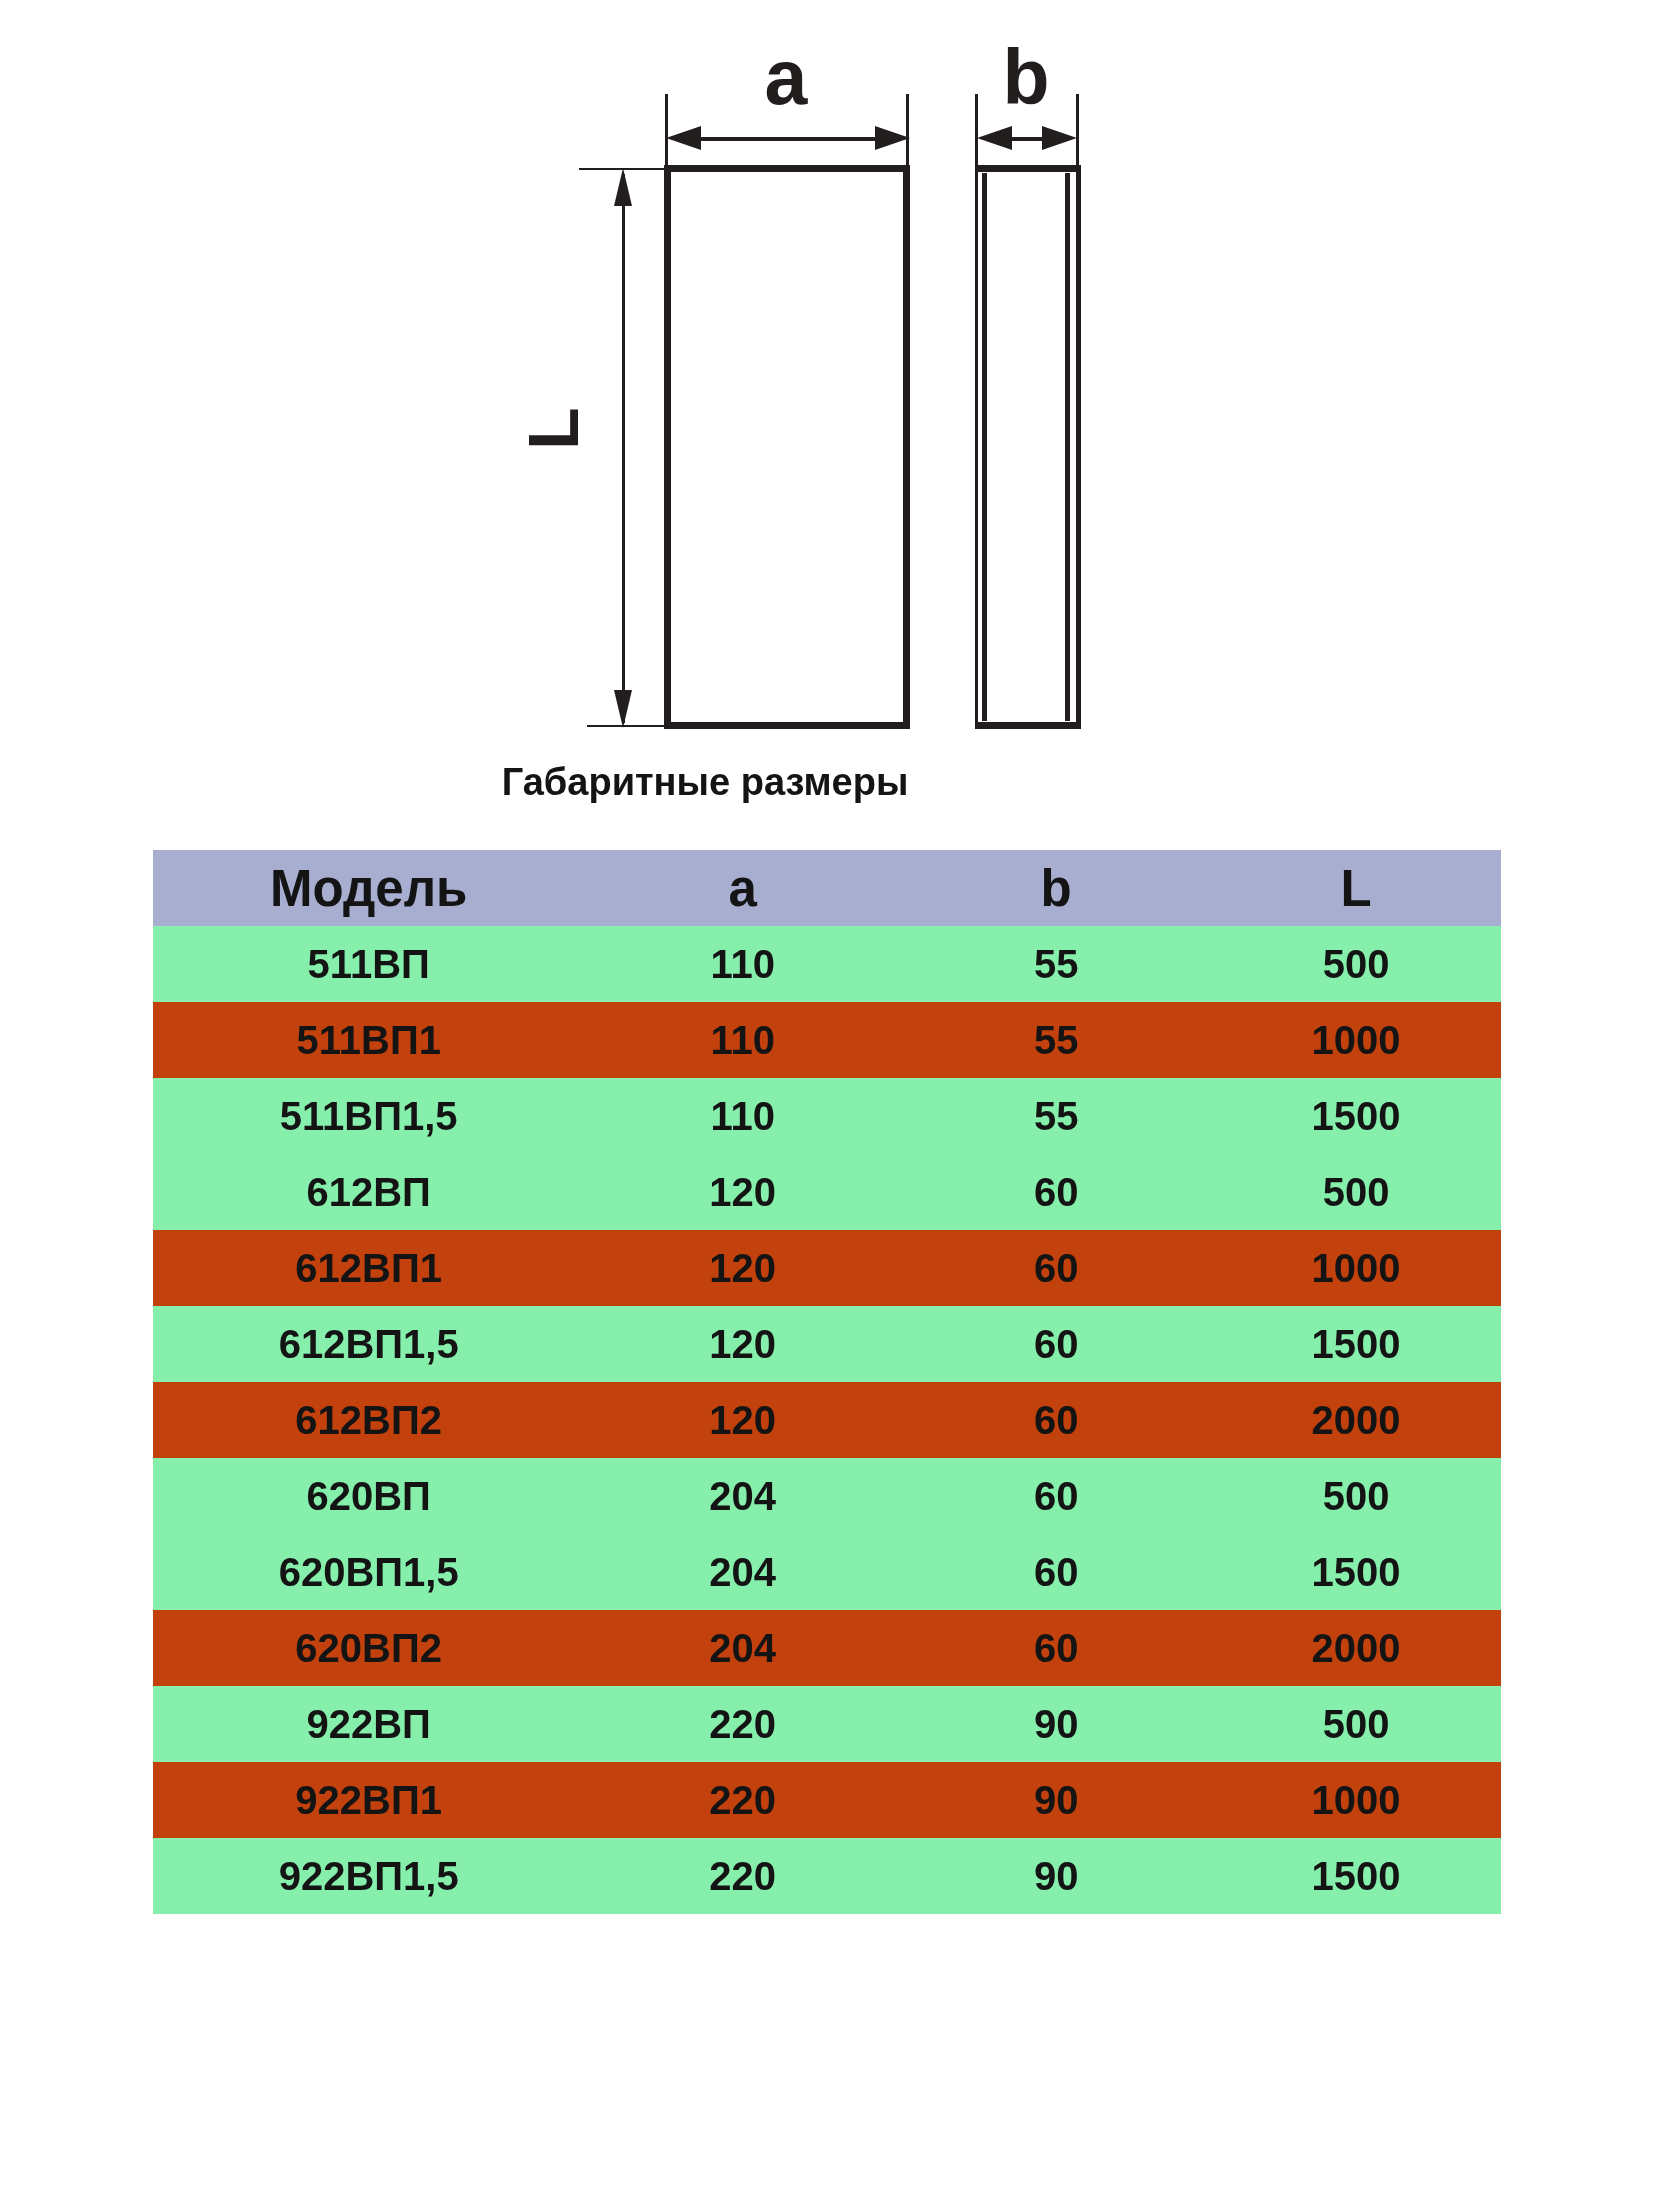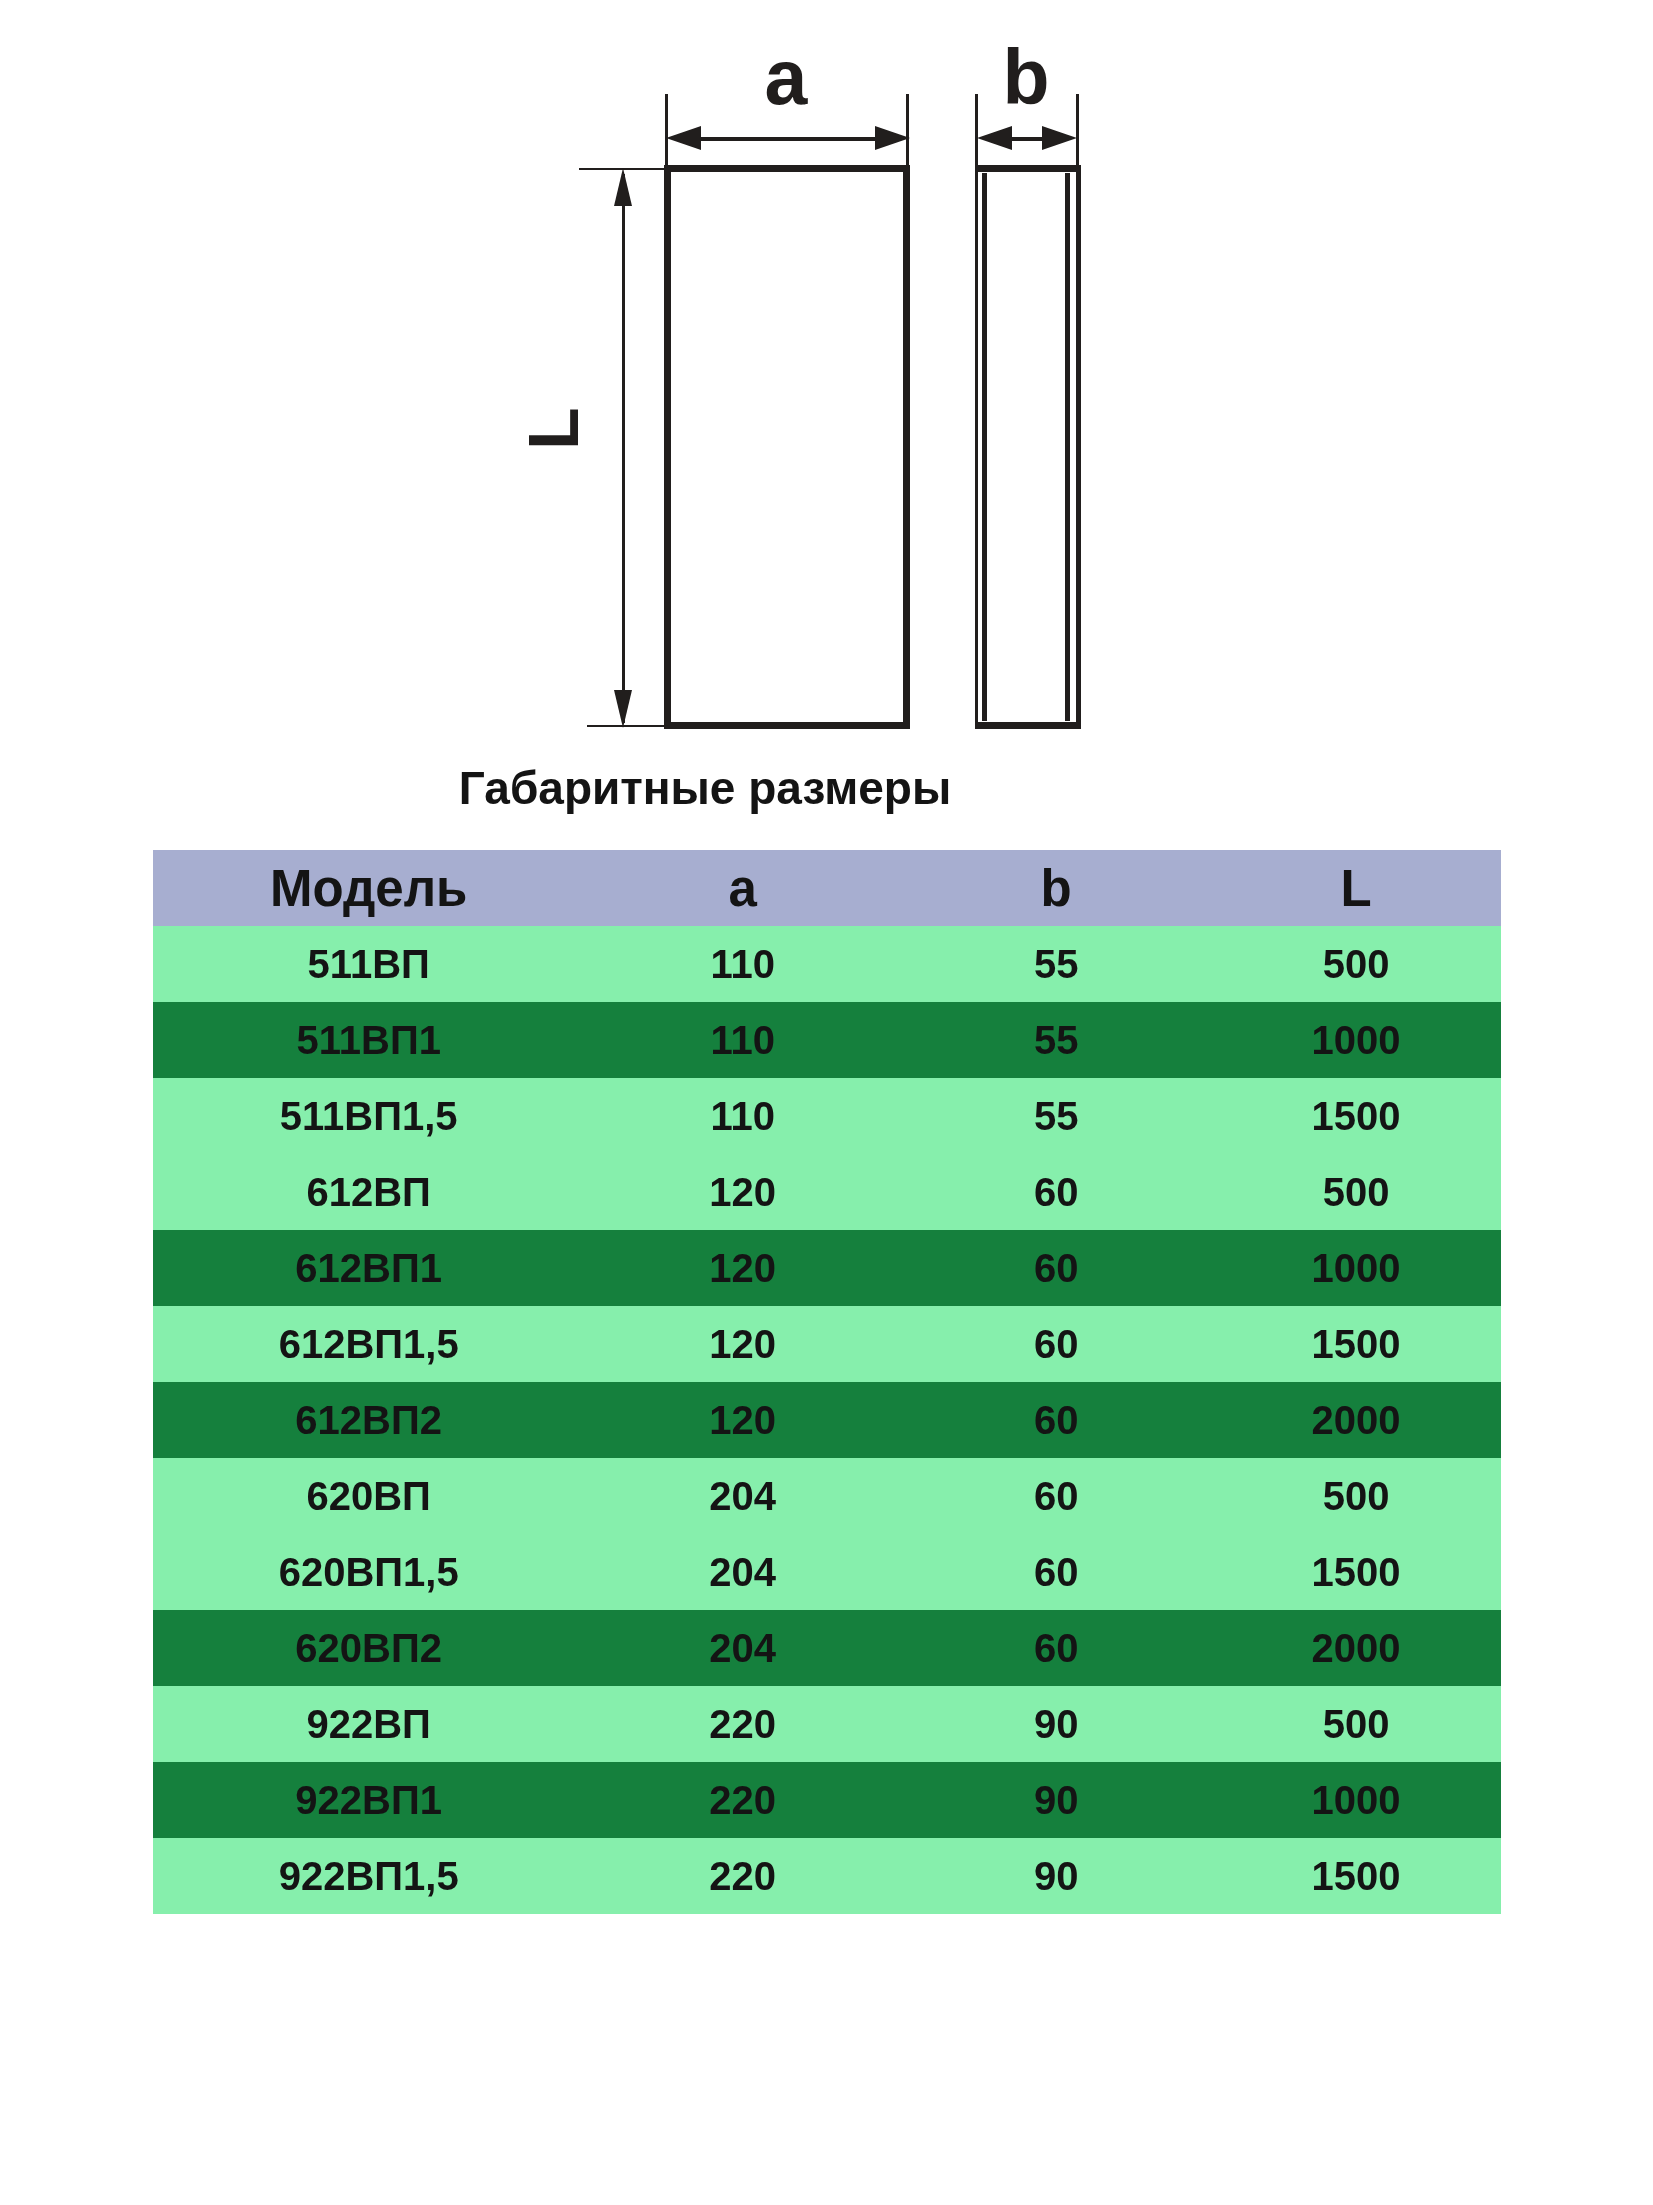--- a/index.html
+++ b/index.html
@@ -34,37 +34,37 @@
     text-align:center;color:#211e1d;
   }
   .l-label{
     left:494px;top:388px;width:118px;height:81px;
     display:flex;align-items:center;justify-content:center;
     font-weight:bold;font-size:70px;color:#211e1d;
     transform:rotate(-90deg);
   }
   .caption{
     left:0;width:1410px;top:761px;text-align:center;
-    font-size:46px;font-weight:bold;color:#141414;
+    font-size:38px;font-weight:bold;color:#141414;
   }
 
   
   .size-table{
     left:153px;top:850px;width:1348px;
     border-collapse:collapse;table-layout:fixed;
   }
   .size-table th,.size-table td{
     height:76px;text-align:center;vertical-align:middle;
     font-weight:bold;padding:0;border:none;line-height:1;
   }
   .size-table th{font-size:51px;}
   .size-table td{font-size:40px;}
   .size-table thead tr{background:#a7aed0;}
   .size-table tbody tr{background:#86efac;}
-  .size-table tbody tr.alt{background:#15803d;border-radius:19px;}
+  .size-table tbody tr.alt{background:#c2410c;border-radius:19px;}
 </style>
 </head>
 <body>
 
 <div class="abs" style="left:0;top:0;width:1654px;height:831px;">
 
   <div class="abs ext-line" style="left:665px;"></div>
   <div class="abs ext-line" style="left:906px;"></div>
   <div class="abs ext-line" style="left:975px;"></div>
   <div class="abs ext-line" style="left:1076px;"></div>

